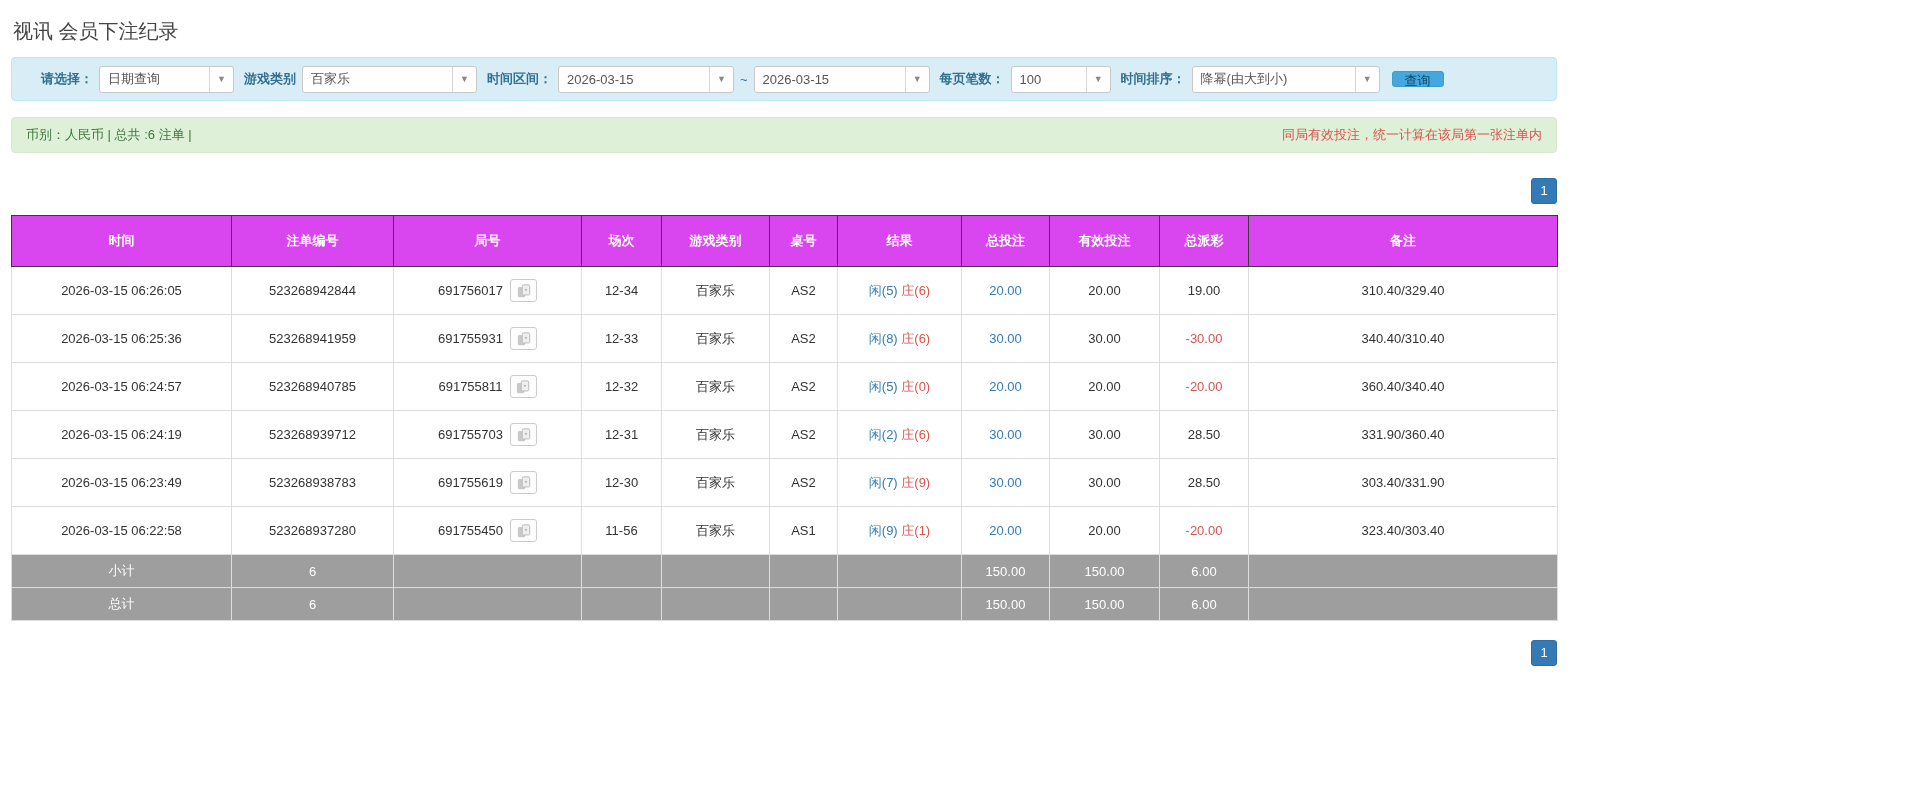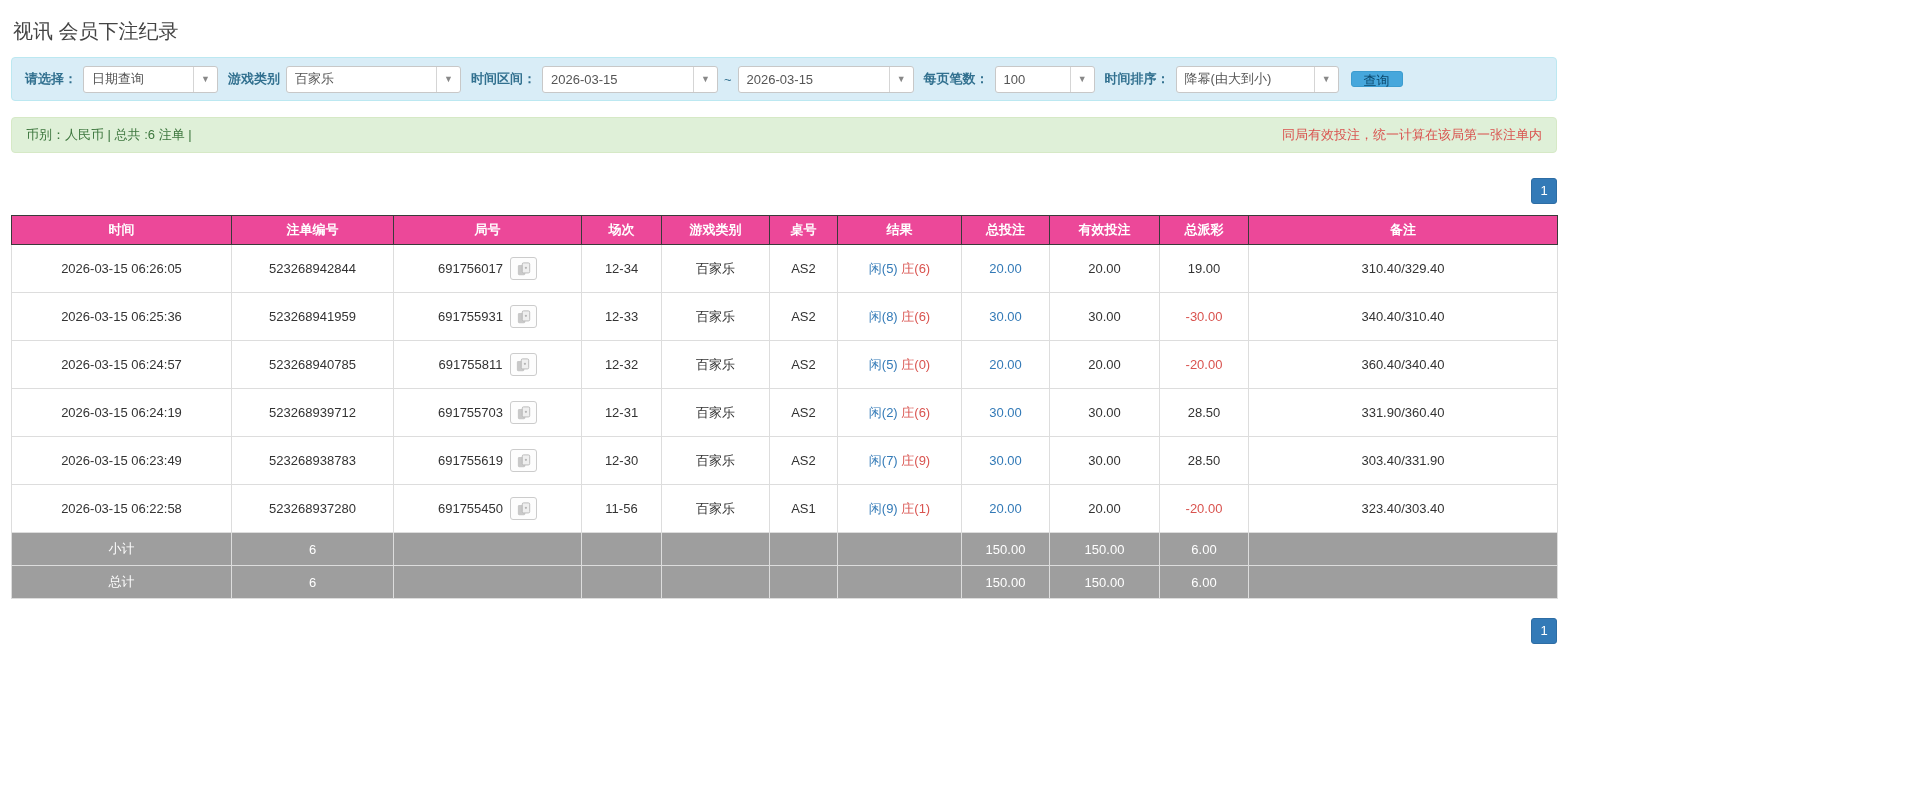--- a/index.html
+++ b/index.html
@@ -7,29 +7,29 @@
     font-family: "Liberation Sans", "DejaVu Sans", sans-serif; color: #333; }
   .container { width: 1546px; margin-left: 11px; }
 
   .page-title { font-size: 20px; font-weight: 400; color: #444; padding: 18px 2px 12px; }
 
   
   .filter-bar { background: #d9edf7; border: 1px solid #bce8f1; border-radius: 4px;
     height: 44px; display: flex; align-items: center; padding: 0 13px;
     font-size: 13px; color: #31708f; white-space: nowrap; }
   .filter-label { margin: 0 6px 0 10px; font-weight: 700; }
-  .filter-label:first-child { margin-left: 0; }
+  .filter-label:first-child { margin-left: 16px; }
   .combo { background: #fff; border: 1px solid #c8c8c8; border-radius: 3px; height: 27px;
     display: inline-flex; align-items: stretch; cursor: pointer; }
   .combo-text { padding: 0 8px; color: #555; display: flex; align-items: center; flex: 1;
     overflow: hidden; }
   .combo-caret { width: 24px; border-left: 1px solid #d5d5d5; display: flex;
     align-items: center; justify-content: center; color: #888; font-size: 9px; }
   .w-select { width: 135px; } .w-game { width: 175px; } .w-date { width: 176px; }
-  .w-size { width: 100px; } .w-sort { width: 163px; }
+  .w-size { width: 100px; } .w-sort { width: 188px; }
   .tilde { margin: 0 6px; color: #31708f; }
   .search-btn { margin-left: 12px; background: #46a7dc; border: 1px solid #3c9ccf;
     color: #0c4a6e; font-size: 13px; height: 16px; padding: 0 12px; border-radius: 3px;
     cursor: pointer; }
 
   
   .summary-bar { margin-top: 16px; background: #dff0d8; border: 1px solid #d6e9c6;
     border-radius: 4px; height: 36px; display: flex; align-items: center;
     justify-content: space-between; padding: 0 14px; font-size: 13px; gap: 20px; }
   .summary-left { color: #3c763d; }
@@ -38,21 +38,21 @@
   
   .pager { height: 26px; display: flex; justify-content: flex-end; }
   .pager-top { margin-top: 25px; margin-bottom: 11px; }
   .pager-bottom { margin-top: 19px; }
   .page-btn { min-width: 26px; height: 26px; background: #337ab7; border: 1px solid #2e6da4;
     border-radius: 3px; color: #fff; font-size: 13px; line-height: 24px; text-align: center;
     cursor: pointer; }
 
   
   table { width: 100%; border-collapse: collapse; table-layout: fixed; font-size: 13px; }
-  thead th { background: #ec4899; color: #fff; font-weight: 700; padding: 5px 4px;
+  thead th { background: #d946ef; color: #fff; font-weight: 700; padding: 16px 4px;
     border: 1px solid #3a3a3a; text-align: center; }
   tbody td { border: 1px solid #ddd; padding: 12px 4px; text-align: center; color: #333;
     background: #fff; overflow: hidden; }
   tr.summary-row td { background: #9e9e9e; color: #fff; padding: 7px 4px; }
   .bet-link { color: #337ab7; text-decoration: none; cursor: pointer; }
   .result-player { color: #337ab7; }
   .result-banker { color: #d9534f; }
   td .neg { color: #d9534f; }
   .round-cell-inner { display: inline-flex; align-items: center; gap: 7px; justify-content: center; }
   .round-icon-btn { width: 27px; height: 23px; background: #fdfdfd; border: 1px solid #ccc;

